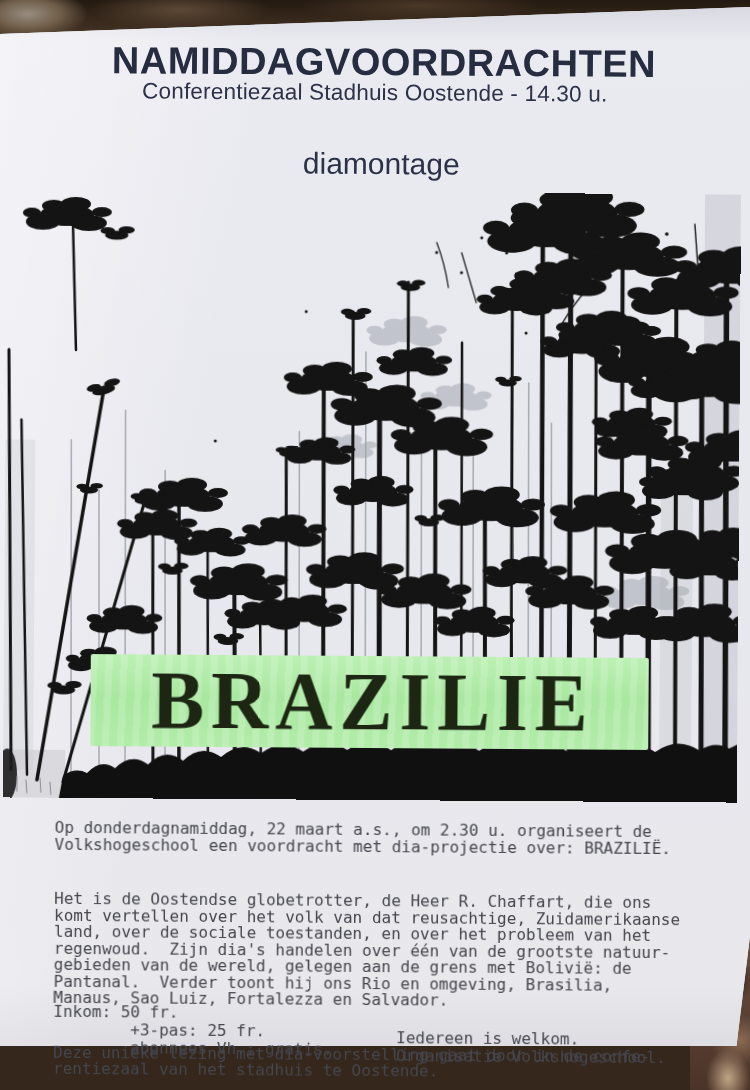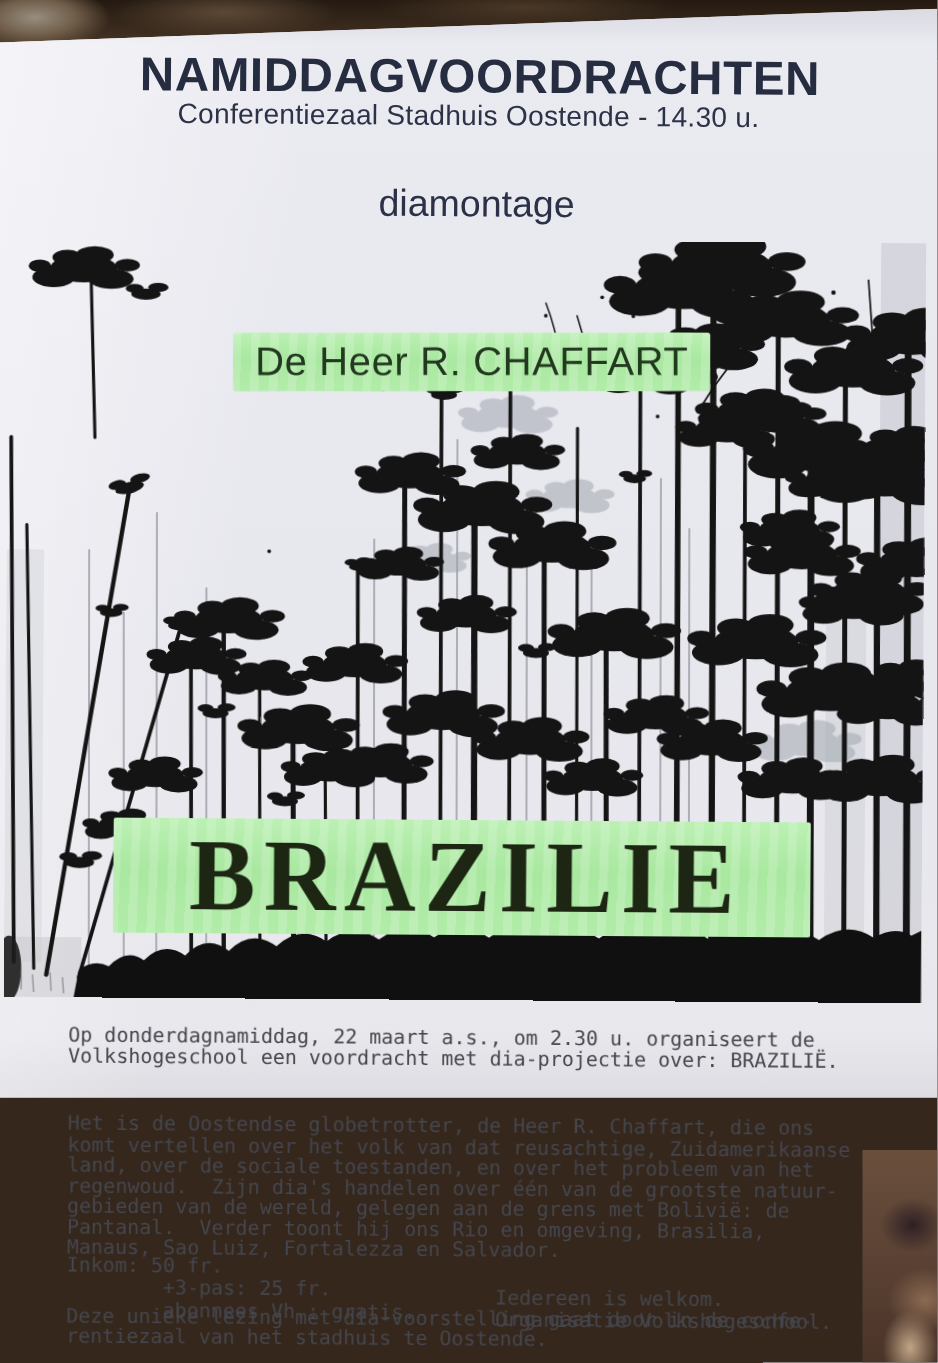--- a/index.html
+++ b/index.html
@@ -1,18 +1,18 @@
 <!DOCTYPE html>
 <html><head>
 <meta charset="utf-8">
 <style>
   html,body{margin:0;padding:0;}
   body{width:750px;height:1090px;overflow:hidden;background:#35271c;
        font-family:"Liberation Sans",sans-serif;}
-  .stage{position:relative;width:750px;height:878px;}
+  .stage{position:relative;width:750px;height:1046px;}
 
   
   .bg-top{position:absolute;left:0;top:0;width:750px;height:48px;
     background:
       radial-gradient(60px 26px at 28px 14px, #978d7f 0%, #6f5d49 55%, rgba(0,0,0,0) 100%),
       radial-gradient(90px 20px at 180px 10px, #5c4836 0%, rgba(0,0,0,0) 100%),
       radial-gradient(120px 16px at 420px 6px, #4a3827 0%, rgba(0,0,0,0) 100%),
       linear-gradient(180deg,#241a11 0%, #3d2d1f 55%, #57432f 100%);}
   .bg-br{position:absolute;right:0;top:920px;width:60px;height:170px;
     background:
@@ -231,23 +231,20 @@
             Q586 542 608 556 Q630 544 652 558 Q674 542 696 556 Q712 546 726 554 L734 550 L734 608 Z"></path>
           <ellipse cx="4" cy="585" rx="10" ry="26" fill="#1c1c1c" opacity=".9"></ellipse>
           <g stroke="#8b8b90" stroke-width="1">
             <path d="M14 602 L14 586"></path>
               <path d="M24 604 L23 590"></path>
               <path d="M38 603 L37 588"></path>
               <path d="M48 605 L47 592"></path>
           </g>
         </svg>
 
-        <div class="hl hl-speaker">
-          <span>De Heer R. CHAFFART</span>
-        </div>
         <div class="hl hl-title">
           <span>BRAZILIE</span>
         </div>
       </div>
 
       <div class="paragraphs mono">
         <div class="p">Op donderdagnamiddag, 22 maart a.s., om 2.30 u. organiseert de
 Volkshogeschool een voordracht met dia-projectie over: BRAZILIË.</div>
         <div class="p">Het is de Oostendse globetrotter, de Heer R. Chaffart, die ons
 komt vertellen over het volk van dat reusachtige, Zuidamerikaanse

